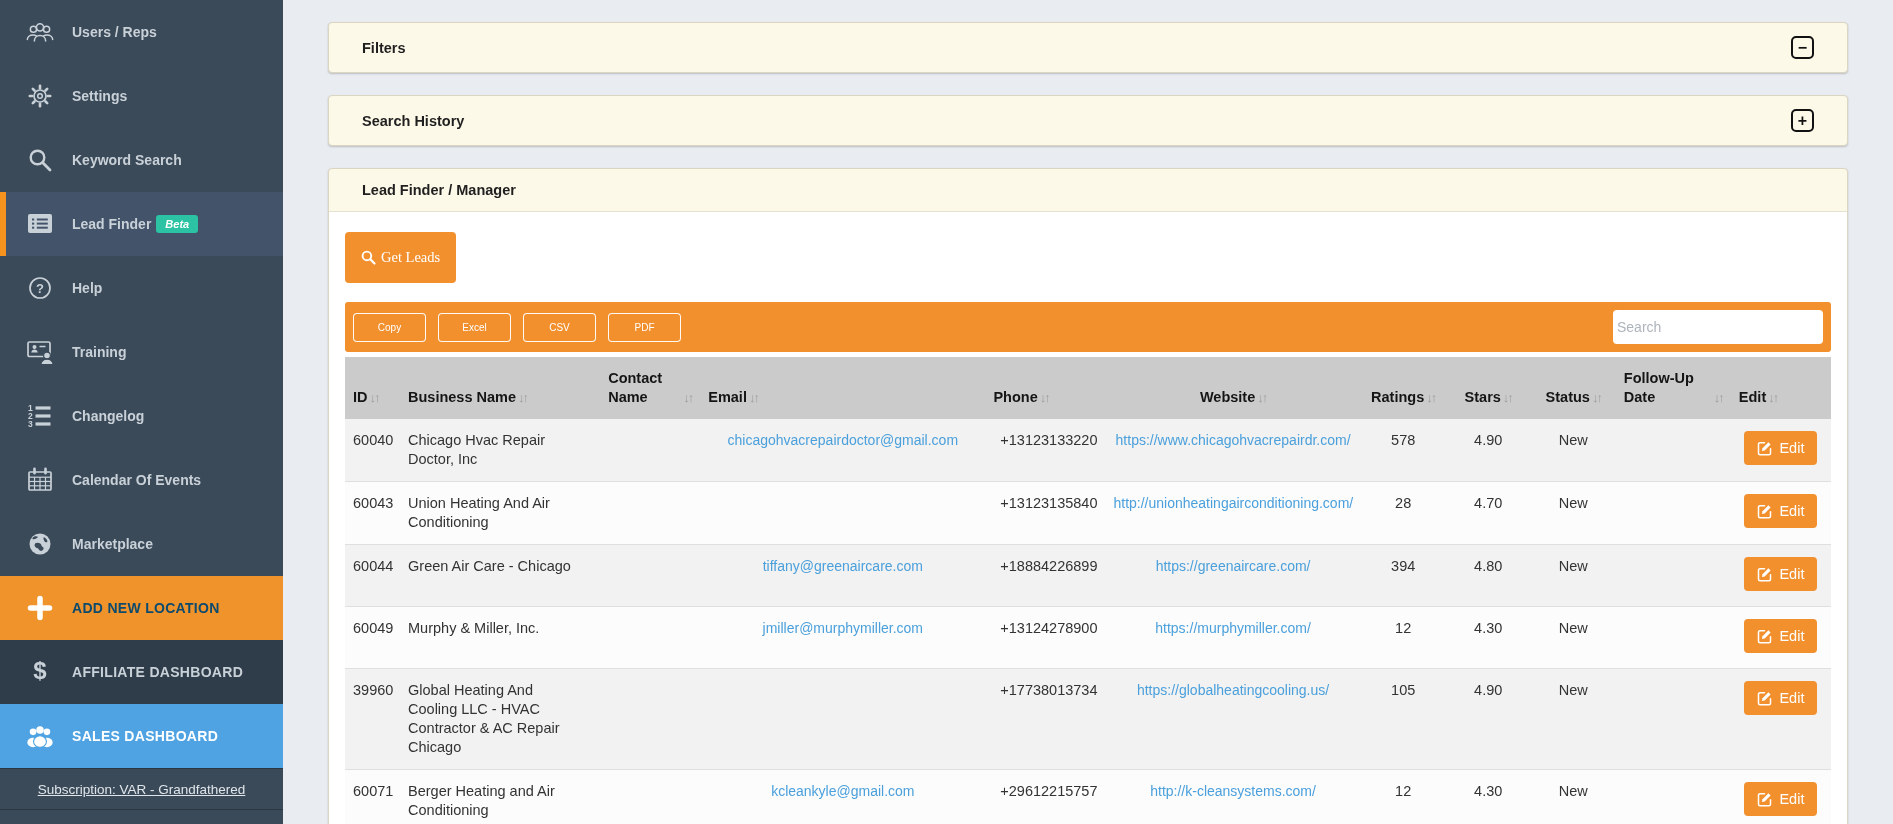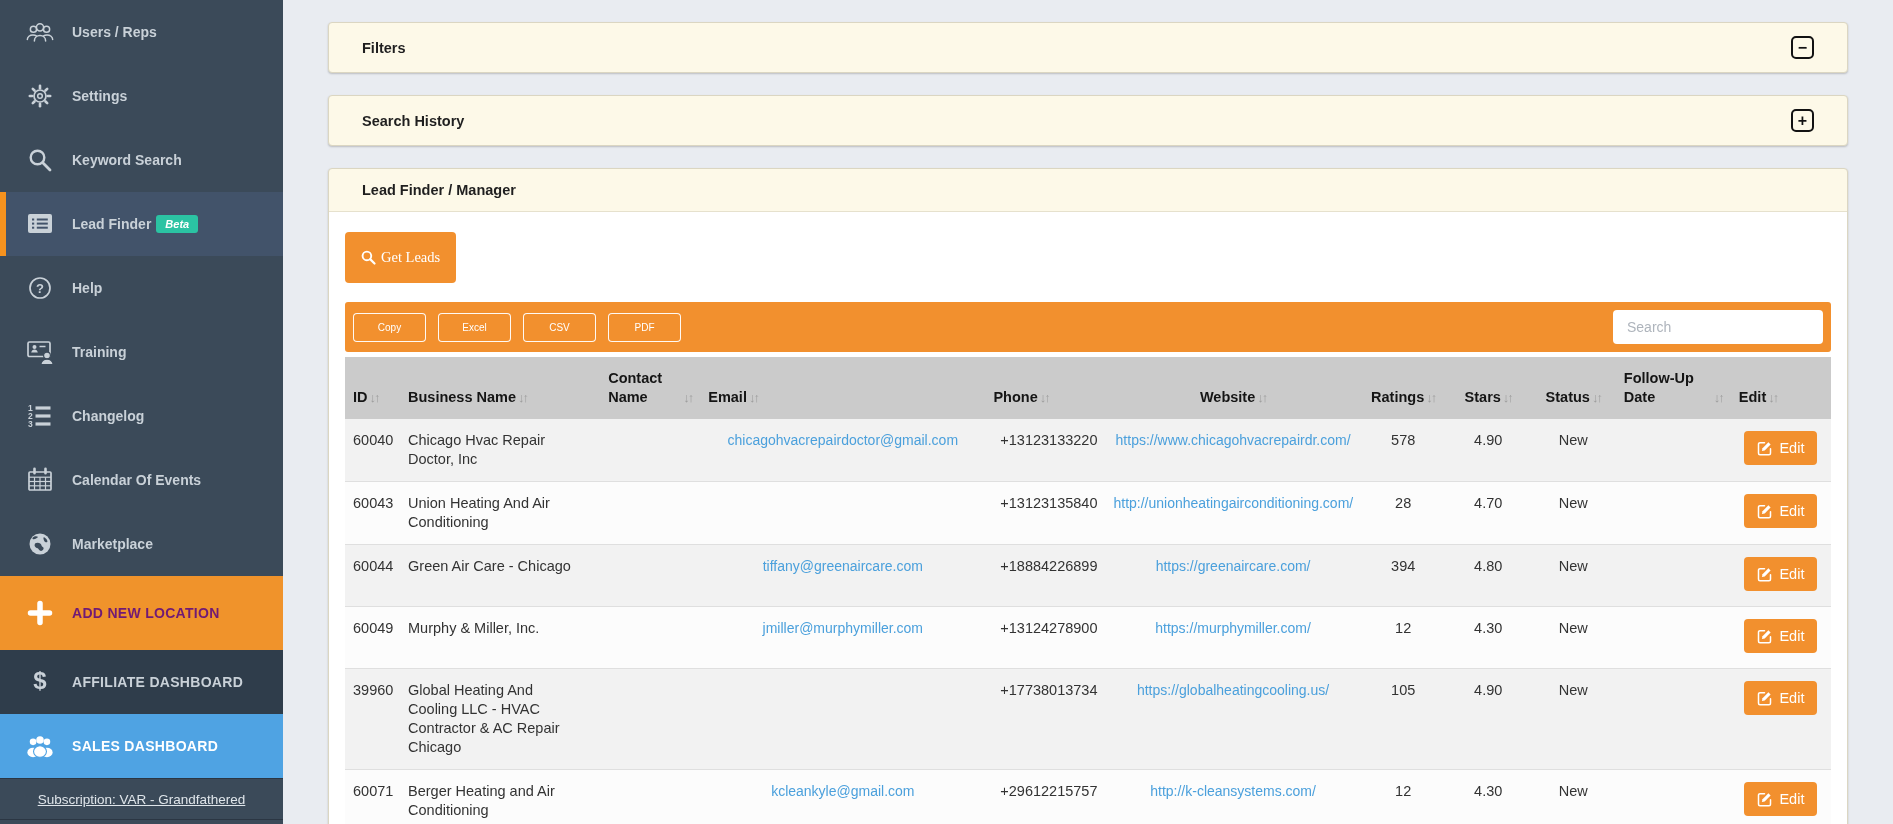--- a/index.html
+++ b/index.html
@@ -5,37 +5,37 @@
   * { margin:0; padding:0; box-sizing:border-box; }
   html,body { width:1893px; height:824px; overflow:hidden; }
   body { font-family:"Liberation Sans", sans-serif; background:#E9ECF1; position:relative; }
 
   
   .sidebar { position:absolute; left:0; top:0; bottom:0; width:283px; background:#3B4A59; display:flex; flex-direction:column; }
   .side-item { height:64px; display:flex; align-items:center; padding-left:24px; color:#C9D1D8; font-weight:bold; font-size:14px; cursor:pointer; }
   .side-item .ic { width:32px; display:flex; justify-content:center; margin-right:16px; flex:0 0 32px; }
   .side-item.active { background:#42536A; border-left:6px solid #F6921E; padding-left:18px; }
   .beta-badge { display:inline-block; margin-left:5px; background:#2BC3A3; color:#fff; font-style:italic; font-size:11px; font-weight:bold; padding:3px 9px; border-radius:3px; }
-  .side-item.add-loc { height:74px; background:#F0932B; color:#701a75; letter-spacing:.3px; }
+  .side-item.add-loc { height:64px; background:#F0932B; color:#0c4a6e; letter-spacing:.3px; }
   .side-item.affiliate { height:64px; background:#2F3D4B; letter-spacing:.3px; }
   .side-item.sales { height:64px; background:#4FA3E3; color:#fff; letter-spacing:.3px; }
   .subscription { height:42px; border-top:1px solid #2B3643; border-bottom:1px solid #2B3643; background:#3B4A59; color:#DFE5EA; font-size:13.5px; display:flex; align-items:center; justify-content:center;text-decoration:underline; }
 
   
   .main { position:absolute; left:283px; right:0; top:0; bottom:0; padding:22px 45px 0 45px; overflow:hidden; }
   .panel { background:#FDF9E8; border:1px solid #DBD6C2; border-radius:4px; box-shadow:0 1px 2px rgba(0,0,0,.2); margin-bottom:22px; }
   .panel-head { display:flex; justify-content:space-between; align-items:center; padding:13px 33px; font-weight:bold; font-size:14.5px; color:#1f1f1f; }
   .toggle-btn { width:23px; height:23px; border:2px solid #121212; border-radius:5px; background:transparent; color:#121212; font-size:16px; font-weight:bold; line-height:1; display:flex; align-items:center; justify-content:center; cursor:pointer; }
   .panel-body { background:#fff; border-top:1px solid #E6E1CD; border-radius:0 0 4px 4px; padding:20px 16px 0 16px; }
 
   .get-leads { display:inline-flex; align-items:center; gap:5px; background:#F2902E; color:#fff; border:none; border-radius:4px; height:51px; padding:0 16px; font-size:14.5px; font-family:Liberation Serif, serif; cursor:pointer; }
 
   .dt-toolbar { margin-top:19px; background:#F2902E; border-radius:3px; padding:8px; display:flex; align-items:center; }
   .export-btn { background:#F2902E; border:1px solid rgba(255,255,255,.95); color:#fff; border-radius:4px; font-size:10px; font-family:inherit; padding:8px 0; width:73px; margin-right:12px; cursor:pointer; }
-  .dt-search { margin-left:auto; width:210px; height:34px; border:none; border-radius:4px; padding:0 14px; font-size:14px; font-family:inherit; color:#333; outline:none; }
+  .dt-search { margin-left:auto; width:210px; height:34px; border:none; border-radius:4px; padding:0 4px; font-size:14px; font-family:inherit; color:#333; outline:none; }
   .dt-search::placeholder { color:#AEB4BC; }
 
   
   table { width:100%; border-collapse:collapse; table-layout:fixed; margin-top:5px; font-size:14.5px; color:#333; }
   thead th { background:#CBCBCB; padding:12px 8px; vertical-align:bottom; text-align:left; font-size:14.5px; color:#151515; cursor:pointer; }
   .th-inner { display:flex; justify-content:flex-start; align-items:flex-end; line-height:19px; }
   .th-inner.center { justify-content:center; }
   .sort { color:#9C9C9C; font-size:13px; letter-spacing:-2px; flex:0 0 auto; padding-left:2px; }
   tbody tr { height:62px; border-bottom:1px solid #DFDFDF; }
   tbody tr.odd  { background:#F2F2F2; }

